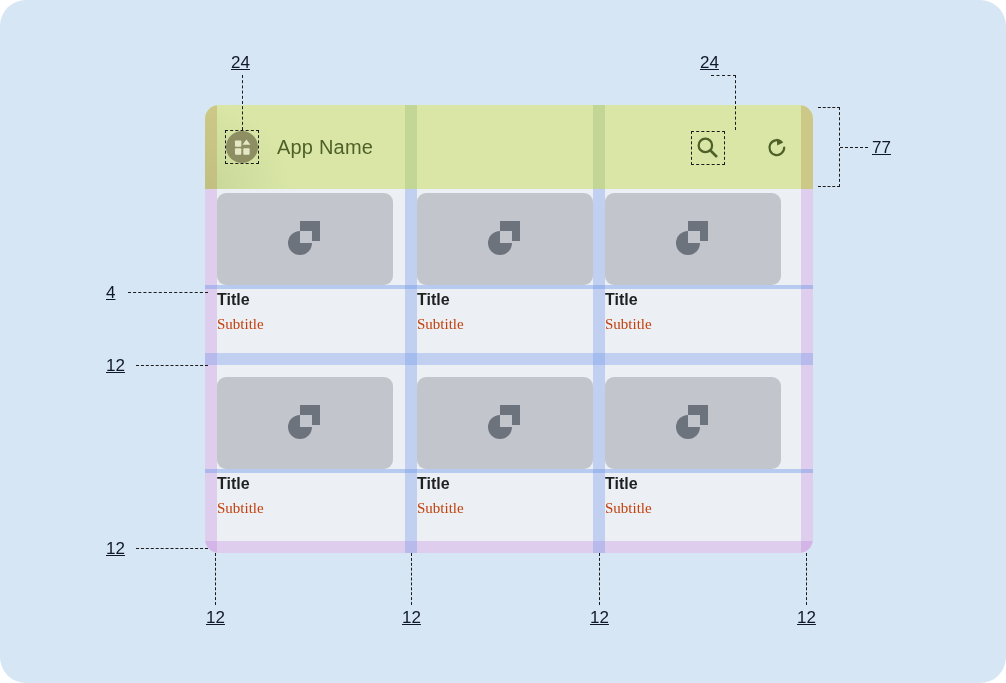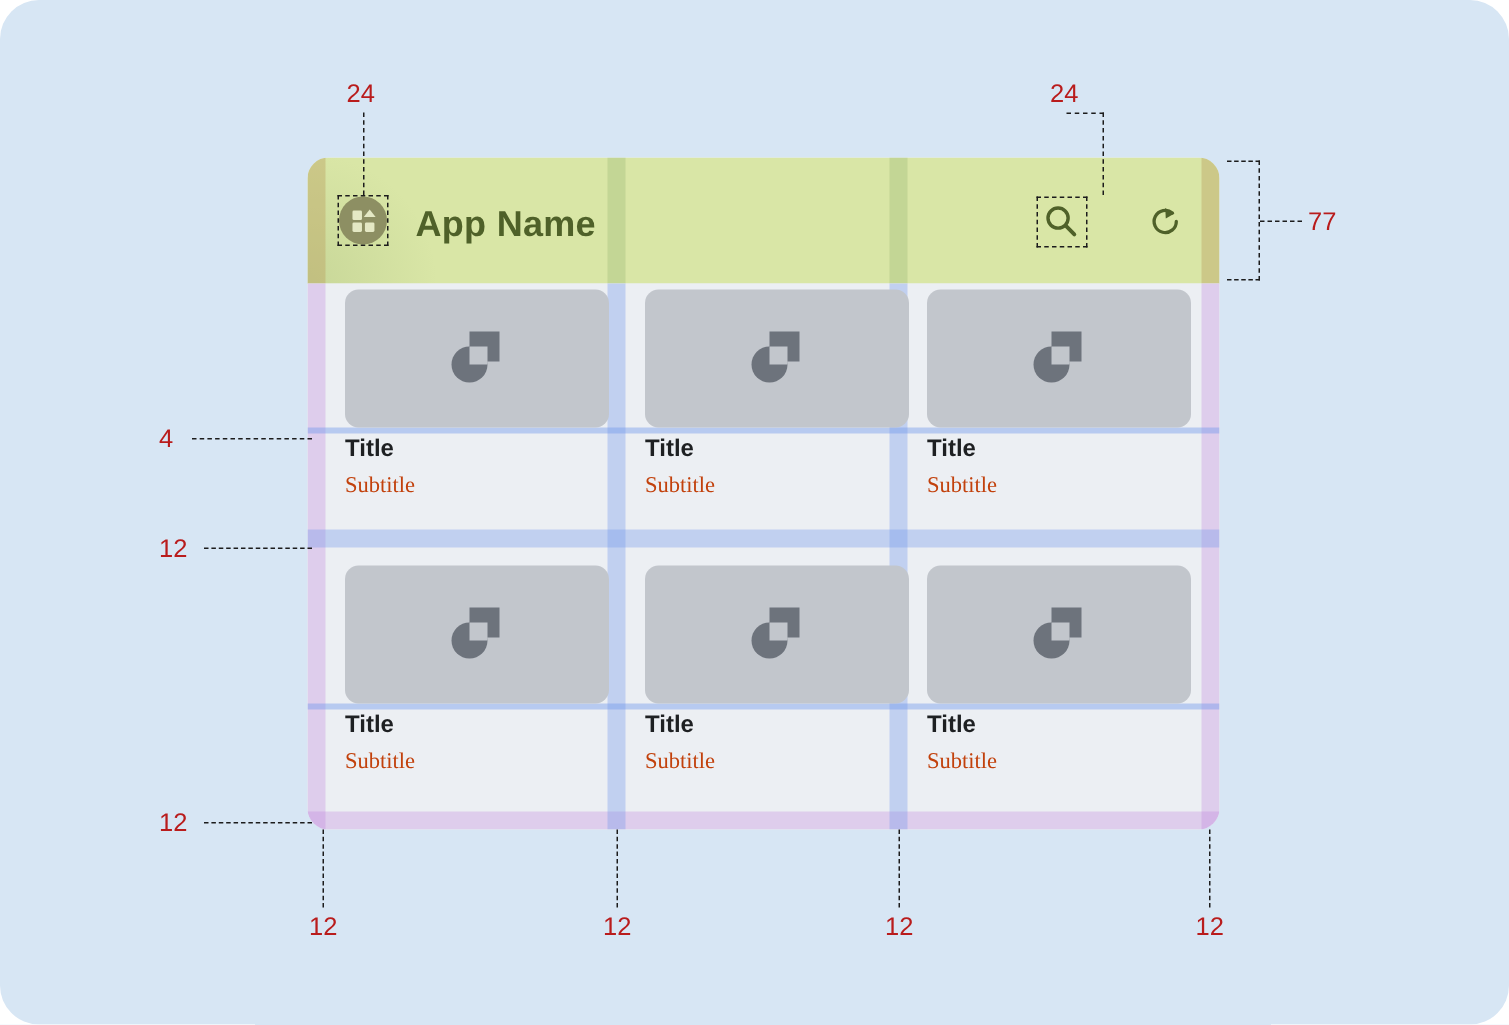--- a/index.html
+++ b/index.html
@@ -85,22 +85,22 @@
     position: absolute;
     left: 20px; top: 25px;
     width: 34px; height: 34px;
     border: 1.6px dashed #1c1c1c;
     box-sizing: border-box;
   }
   #app-name {
     position: absolute;
     left: 72px;
     top: 31px;
-    font-size: 24px;
-    font-weight: 700;
+    font-size: 20px;
+    font-weight: 400;
     color: #4f6129;
     letter-spacing: 0.2px;
   }
   #search-btn {
     position: absolute;
     left: 489px;
     top: 29px;
     width: 26px; height: 26px;
   }
   #search-box {
@@ -158,21 +158,20 @@
   .gut-h4 {
     position: absolute;
     height: 4px;
     background: rgba(110,150,235,0.42);
   }
 
   
   .card {
     position: absolute;
     width: 176px;
-    padding-left: 13px;
   }
   .card-media {
     width: 176px;
     height: 92px;
     background: #c2c6cc;
     border-radius: 9px;
     display: flex;
     align-items: center;
     justify-content: center;
   }
@@ -191,22 +190,23 @@
     color: #c2410c;
     line-height: 22px;
     padding-top: 2px;
     font-family: Liberation Serif, serif;
   }
 
   
   .anno-label {
     position: absolute;
     font-size: 17px;
-    color: #b91c1c;
+    color: #0f172a;
     white-space: nowrap;
+    text-decoration: underline;
   }
   .dash-h {
     position: absolute;
     height: 0;
     border-top: 1.6px dashed #1c1c1c;
   }
   .dash-v {
     position: absolute;
     width: 0;
     border-left: 1.6px dashed #1c1c1c;

